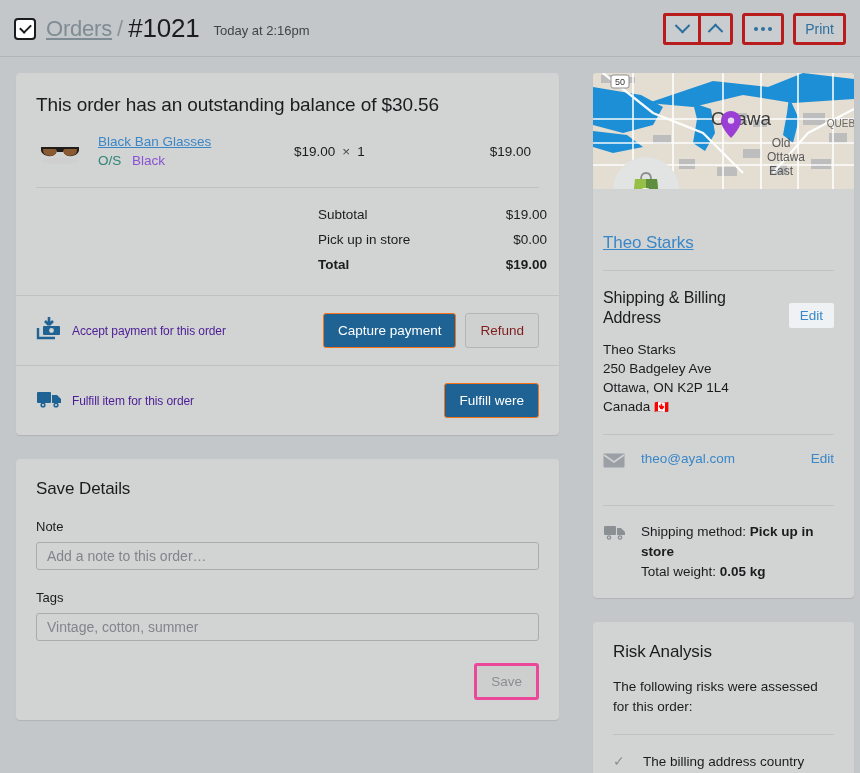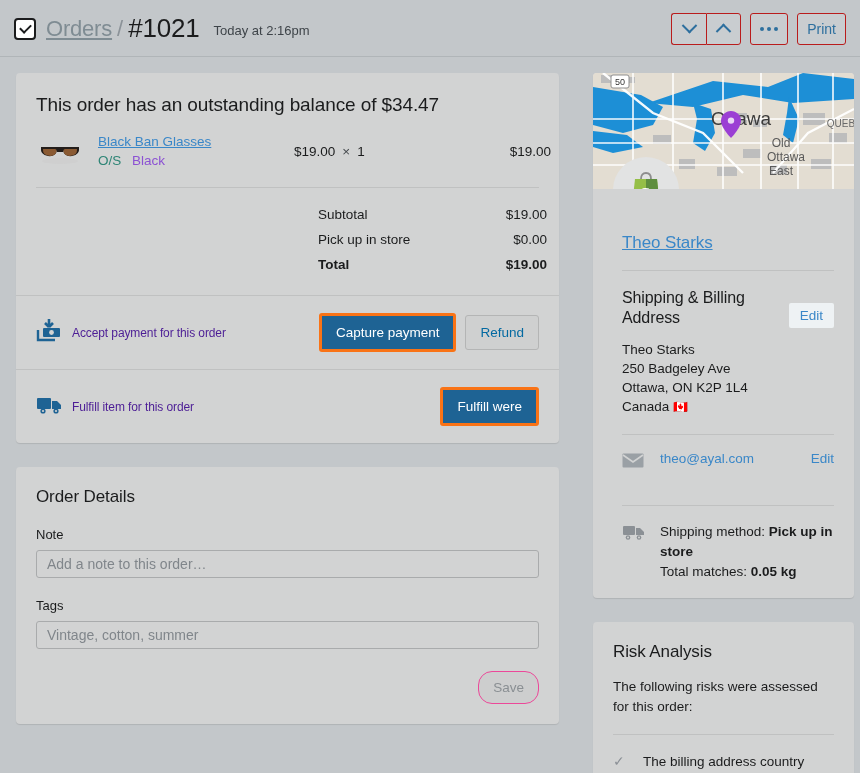--- a/index.html
+++ b/index.html
@@ -70,21 +70,21 @@
     margin-left: auto;
     display: flex;
     align-items: center;
     gap: 9px;
   }
   .btn-group { display: flex; }
   .tb-btn {
     height: 32px;
     min-width: 35px;
     background: #c9cdd0;
-    border: 1px solid #b91c1c;
+    border: 3px solid #b91c1c;
     border-radius: 3px;
     color: #2d6f9e;
     font-size: 14px;
     font-family: "Liberation Sans", sans-serif;
     display: flex;
     align-items: center;
     justify-content: center;
     cursor: pointer;
     padding: 0 9px;
   }
@@ -125,21 +125,21 @@
   
   .order-head {
     font-size: 19px;
     color: #1b1c1d;
     padding: 21px 20px 0 20px;
     letter-spacing: -0.1px;
   }
   .line-item {
     display: flex;
     align-items: center;
-    padding: 16px 8px 17px 20px;
+    padding: 16px 28px 17px 20px;
   }
   .thumb {
     width: 48px; height: 34px;
     flex: 0 0 48px;
     position: relative;
     margin-right: 14px;
   }
   .thumb svg { display: block; }
   .li-info { width: 165px; }
   .li-title {
@@ -193,30 +193,30 @@
   }
   .action-btns {
     margin-left: auto;
     display: flex;
     gap: 9px;
     align-items: center;
   }
   .btn-primary {
     background: #1e6394;
     color: #fff;
-    border: 3px solid #f97316;
+    border: 1px solid #f97316;
     border-radius: 3px;
     font-size: 13.5px;
     font-family: "Liberation Sans", sans-serif;
     padding: 9px 14px;
     cursor: pointer;
   }
   .btn-secondary {
     background: #cfd0d0;
-    color: #0369a1;
+    color: #7f1d1d;
     border: 1px solid #b4b5b5;
     border-radius: 3px;
     font-size: 13.5px;
     font-family: "Liberation Sans", sans-serif;
     padding: 9px 14px;
     cursor: pointer;
   }
 
   
   .details-card { margin-top: 24px; padding: 20px; }
@@ -240,22 +240,22 @@
     padding: 0 10px;
     font-size: 14px;
     font-family: "Liberation Sans", sans-serif;
     color: #1b1c1d;
   }
   .field-input::placeholder { color: #80868b; }
   .save-row { display: flex; justify-content: flex-end; margin-top: 22px; }
   .btn-disabled {
     background: #cdcece;
     color: #8a8f93;
-    border: 1px solid #ec4899;
-    border-radius: 14px;
+    border: 3px solid #ec4899;
+    border-radius: 3px;
     font-size: 13.5px;
     font-family: "Liberation Sans", sans-serif;
     padding: 8px 14px;
     cursor: default;
   }
 
   
   .cust-card { overflow: hidden; }
   .map-wrap {
     height: 116px;
@@ -272,21 +272,21 @@
   .avatar-wrap {
     position: absolute;
     left: 20px; bottom: -34px;
     width: 66px; height: 66px;
     border-radius: 50%;
     background: #e2e3e3;
     display: flex;
     align-items: center;
     justify-content: center;
   }
-  .cust-body { padding: 44px 20px 0 29px; }
+  .cust-body { padding: 44px 20px 0 10px; }
   .cust-name {
     font-size: 17px;
     color: #3a87c8;
     letter-spacing: -0.1px;
   }
   .side-divider {
     height: 1px;
     background: #c0c1c1;
     margin: 17px 0 0 0;
   }
@@ -401,21 +401,21 @@
     </button>
     <button class="tb-btn">Print</button>
   </div>
 </div>
 
 <div class="page">
 
   <div class="col-main">
 
     <div class="card">
-      <div class="order-head">This order has an outstanding balance of $34.47</div>
+      <div class="order-head">This order has an outstanding balance of $30.56</div>
 
       <div class="line-item">
         <span class="thumb">
           <svg width="48" height="34" viewBox="0 0 48 34">
             <ellipse cx="24" cy="27" rx="18" ry="3" fill="#cfcfcf"></ellipse>
             <path d="M5 13 h38 v3 h-38 z" fill="#211c1a"></path>
             <path d="M5 13 q-1 8 7 9 q8 1 9 -6 q0 -3 -2 -3 z" fill="#231d1a"></path>
             <path d="M43 13 q1 8 -7 9 q-8 1 -9 -6 q0 -3 2 -3 z" fill="#231d1a"></path>
             <path d="M7 15 q-0.5 6 6 6.8 q6.5 0.8 7.5 -4.5 q0.2 -2.3 -1.5 -2.3 z" fill="#8a5a33"></path>
             <path d="M41 15 q0.5 6 -6 6.8 q-6.5 0.8 -7.5 -4.5 q-0.2 -2.3 1.5 -2.3 z" fill="#8a5a33"></path>
@@ -480,21 +480,21 @@
           </svg>
         </span>
         <span class="action-label">Fulfill item for this order</span>
         <div class="action-btns">
           <button class="btn-primary">Fulfill were</button>
         </div>
       </div>
     </div>
 
     <div class="card details-card">
-      <div class="section-title">Order Details</div>
+      <div class="section-title">Save Details</div>
 
       <div class="field">
         <div class="field-label">Note</div>
         <input class="field-input" type="text" placeholder="Add a note to this order…" style="">
       </div>
 
       <div class="field">
         <div class="field-label">Tags</div>
         <input class="field-input" type="text" placeholder="Vintage, cotton, summer" style="">
       </div>
@@ -614,21 +614,21 @@
               <circle cx="6" cy="13.5" r="2.3" fill="#8b9095"></circle>
               <circle cx="6" cy="13.5" r="1" fill="#d2d3d3"></circle>
               <circle cx="17" cy="13.5" r="2.3" fill="#8b9095"></circle>
               <circle cx="17" cy="13.5" r="1" fill="#d2d3d3"></circle>
             </svg>
           </span>
           <div class="ship-text">
             <span>Shipping method:</span>
             <b>Pick up in store</b>
             <br>
-            <span>Total matches:</span>
+            <span>Total weight:</span>
             <b>0.05 kg</b>
           </div>
         </div>
       </div>
     </div>
 
     <div class="card risk-card">
       <div class="section-title">Risk Analysis</div>
       <div class="risk-intro">The following risks were assessed for this order:</div>
       <div class="risk-divider"></div>

